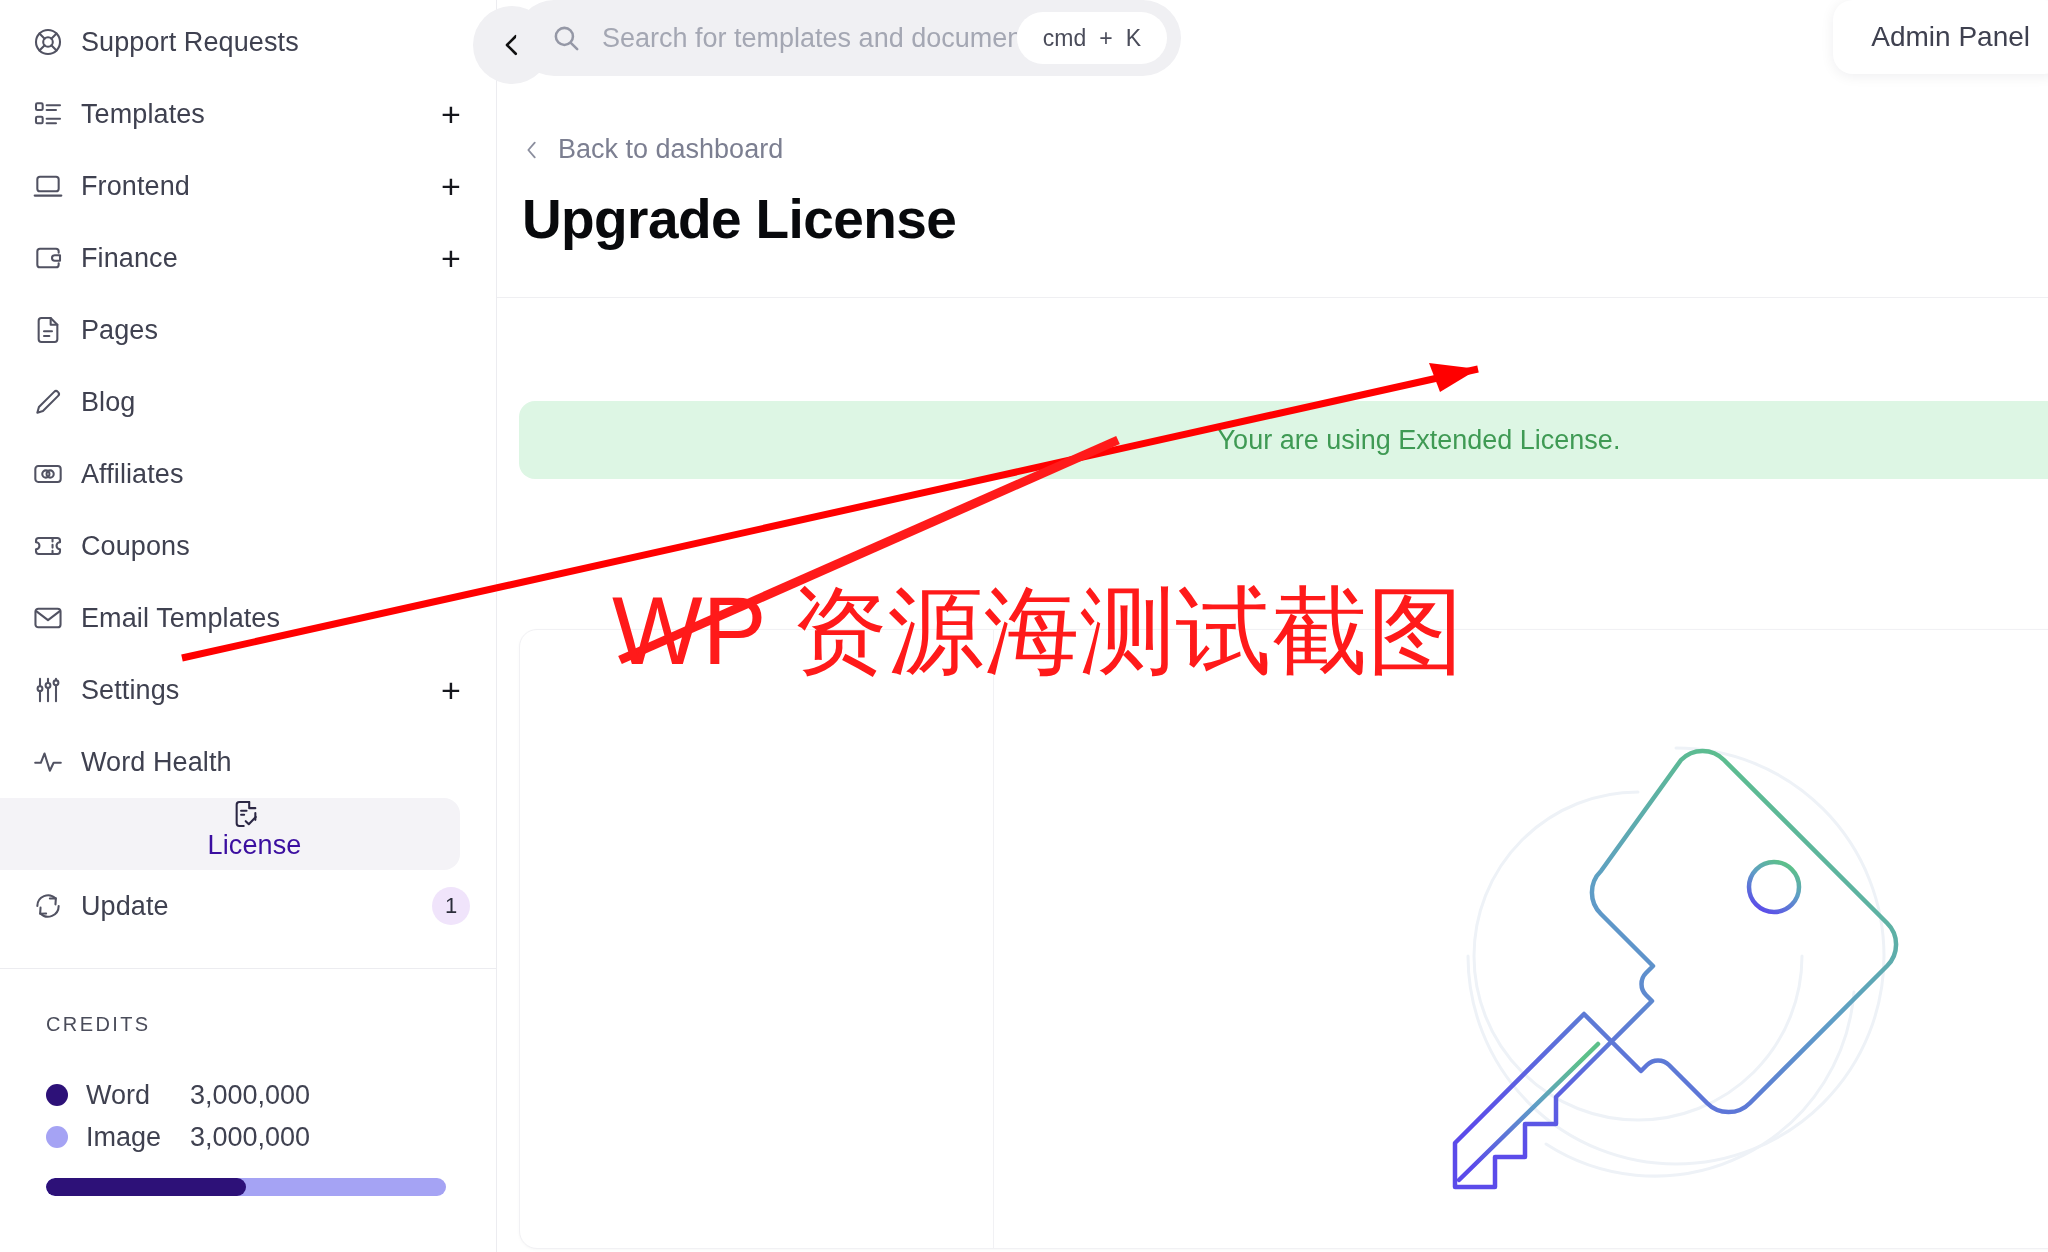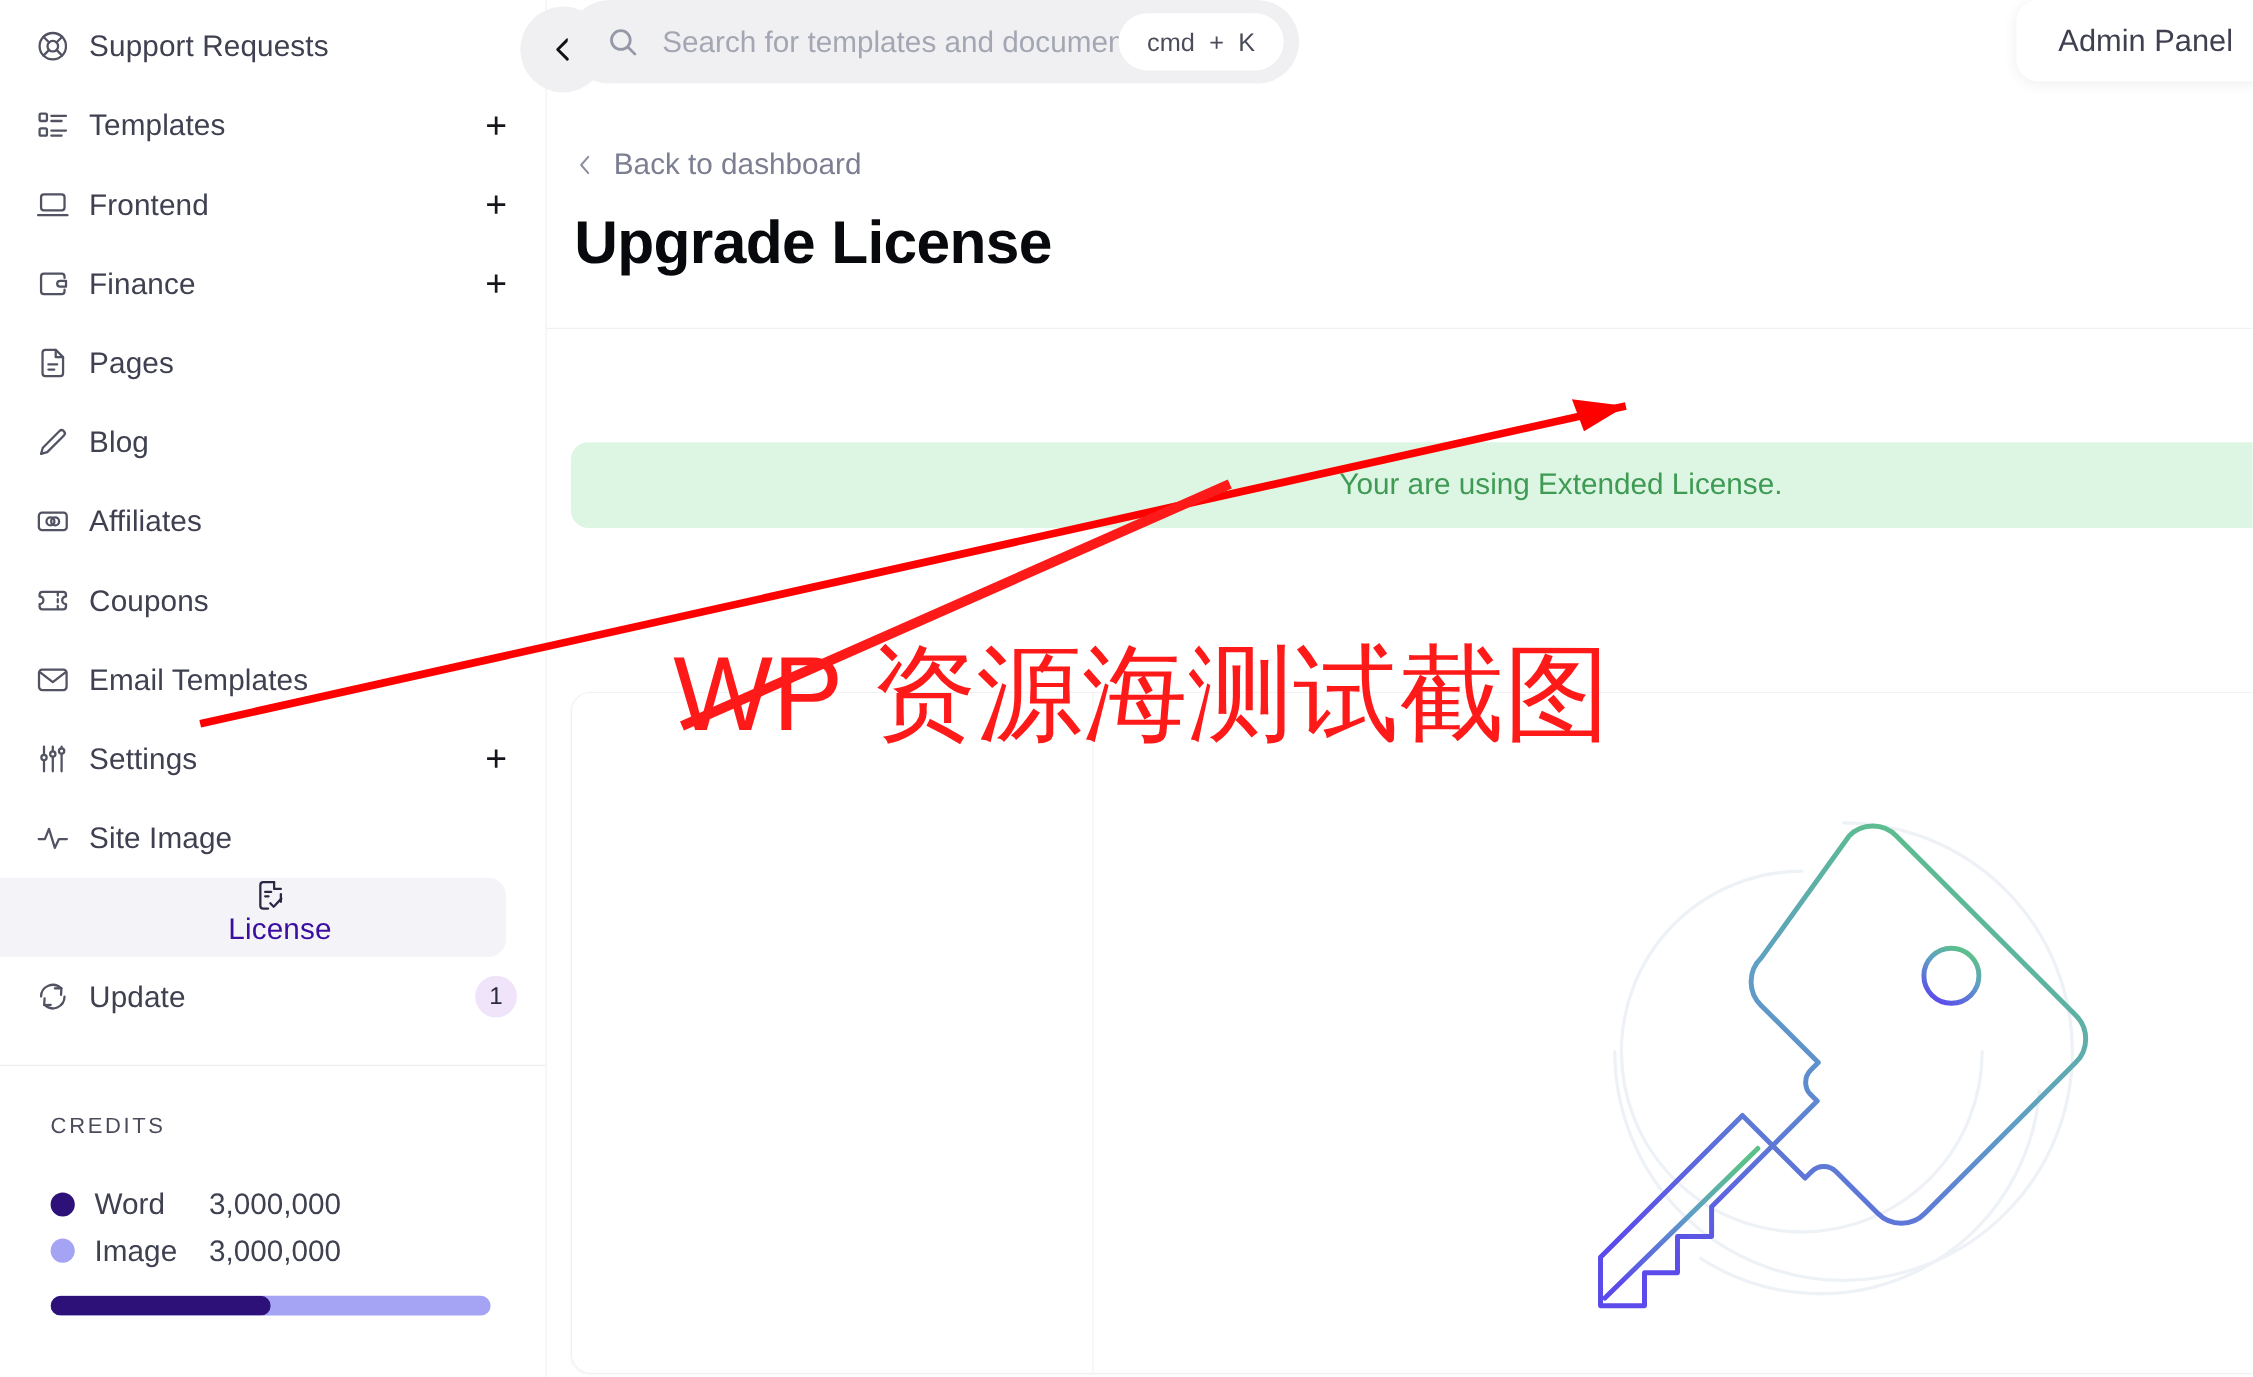--- a/index.html
+++ b/index.html
@@ -337,21 +337,21 @@
           </span>
           <span class="nav-label">Settings</span>
           <span class="nav-plus">+</span>
         </div>
         <div class="nav-item">
           <span class="nav-ico">
             <svg width="32" height="32" viewBox="0 0 24 24" fill="none" stroke="currentColor" stroke-width="1.55" stroke-linecap="round" stroke-linejoin="round">
               <polyline points="2.4 12.6 6.6 12.6 9.4 5.6 13.4 18.6 16.2 12.6 21.6 12.6"></polyline>
             </svg>
           </span>
-          <span class="nav-label">Site Image</span>
+          <span class="nav-label">Word Health</span>
         </div>
         <div class="nav-item active">
           <span class="nav-ico">
             <svg width="32" height="32" viewBox="0 0 24 24" fill="none" stroke="currentColor" stroke-width="1.55" stroke-linecap="round" stroke-linejoin="round">
               <path d="M14.4 3H7a2 2 0 0 0-2 2v14a2 2 0 0 0 2 2h3.3"></path>
               <polyline points="14.4 3 14.4 7.6 19 7.6"></polyline>
               <line x1="8.3" y1="9.6" x2="12.4" y2="9.6"></line>
               <line x1="8.3" y1="12.6" x2="10.6" y2="12.6"></line>
               <path d="M19 11.2v5.2"></path>
               <polyline points="11.8 17.4 14.1 19.7 19.3 14.2"></polyline>

